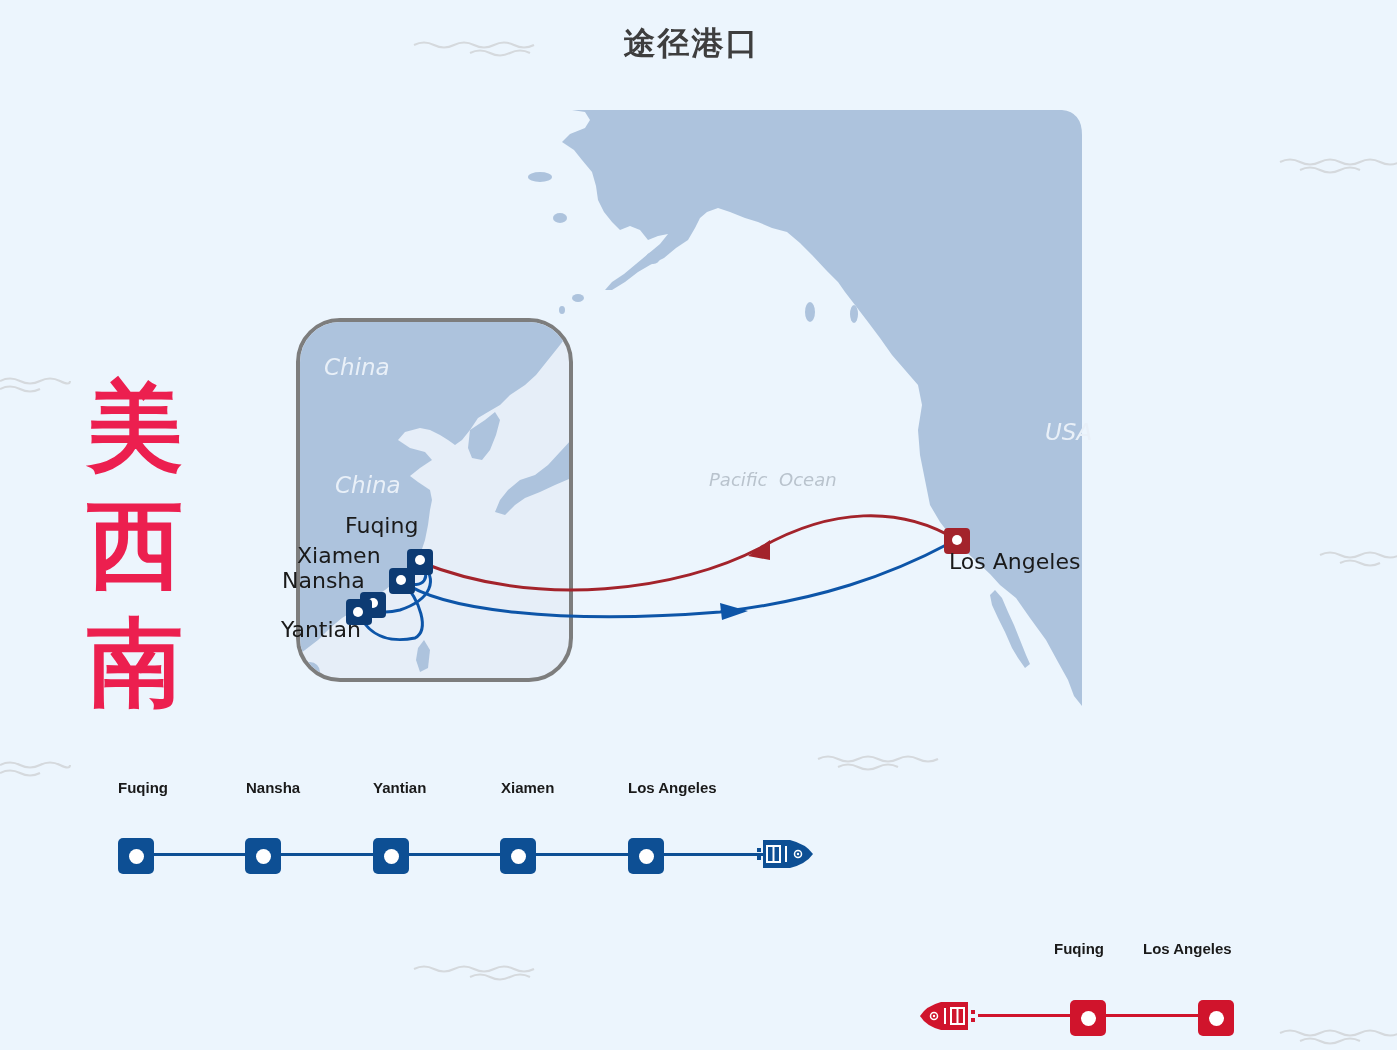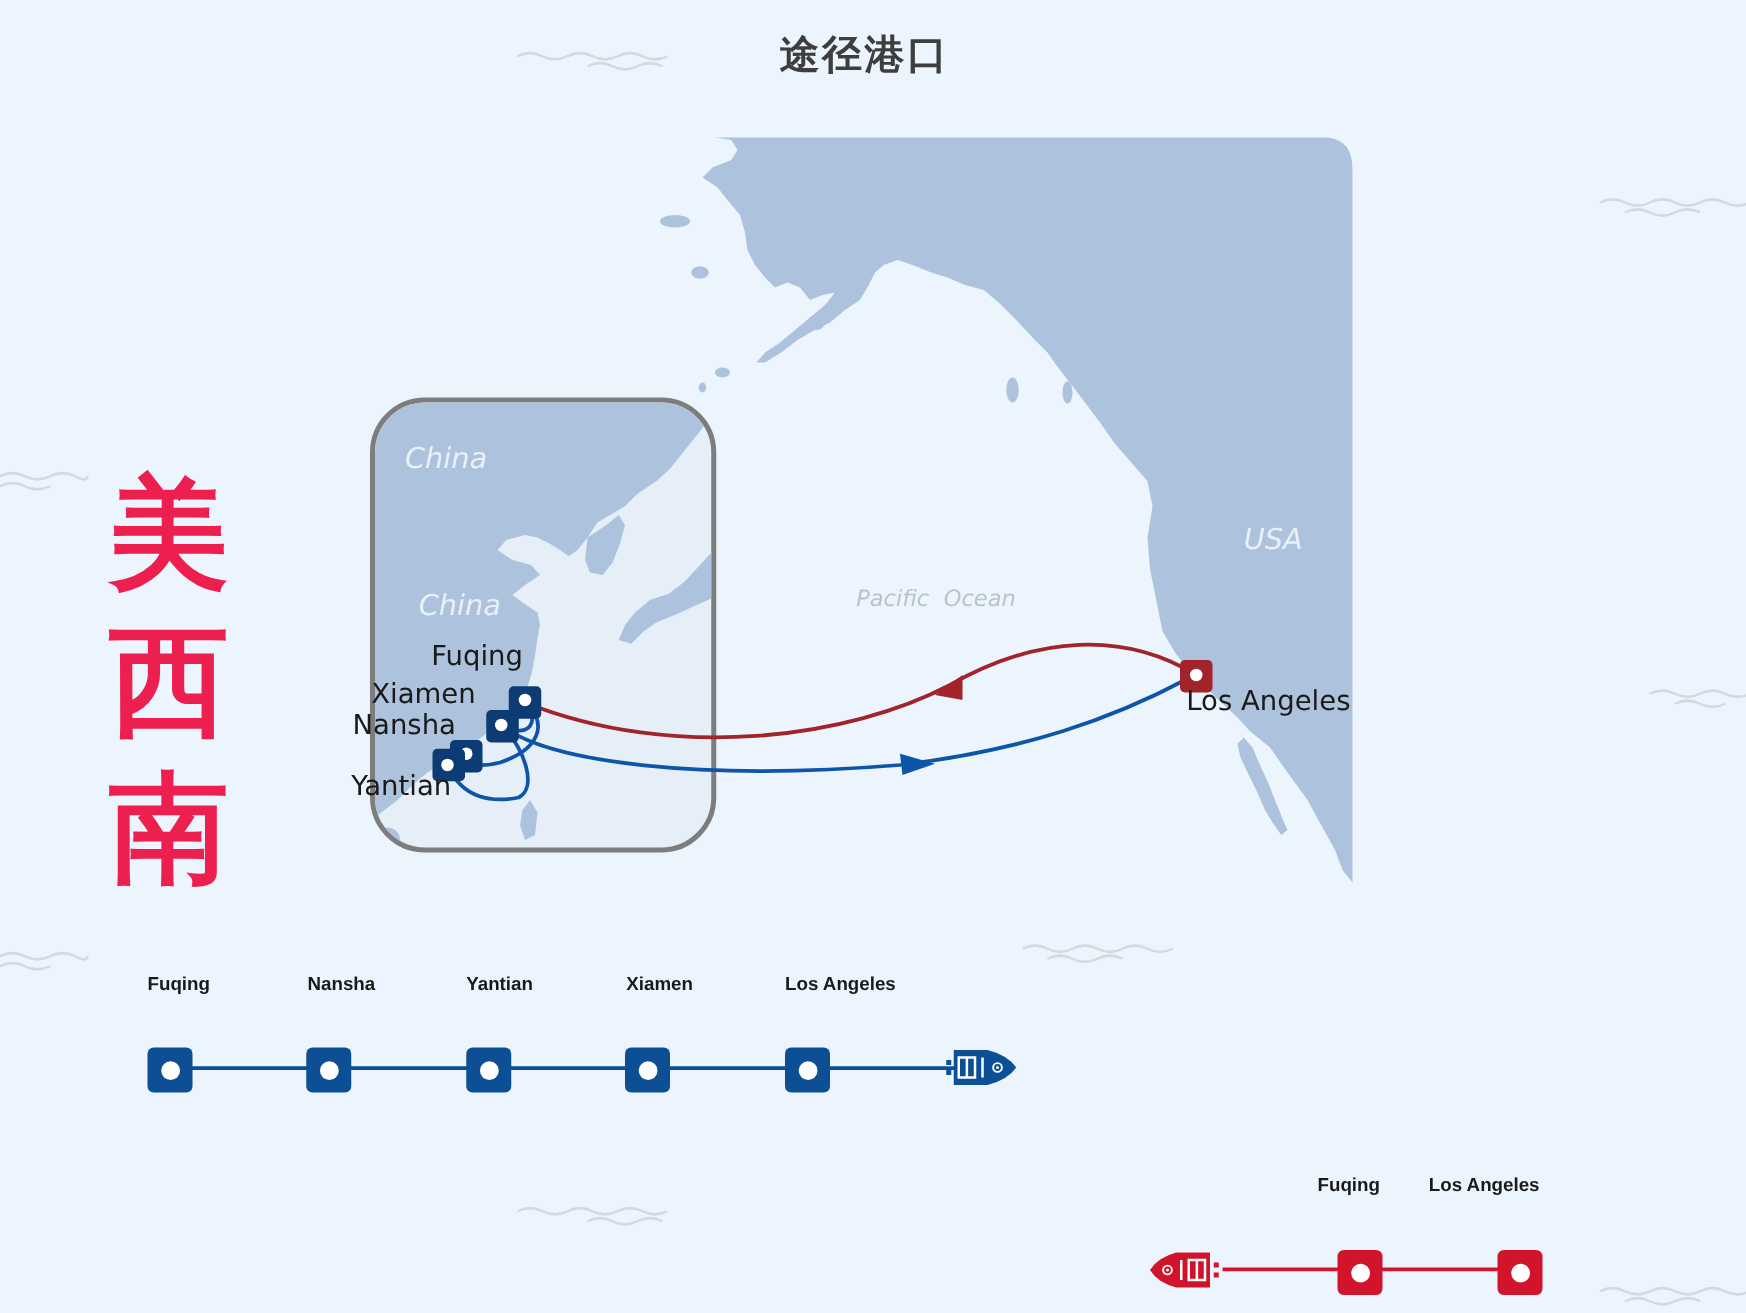--- a/index.html
+++ b/index.html
@@ -23,21 +23,21 @@
     display:block; font-family:"DejaVu Sans", sans-serif; font-weight:bold;
     font-size:96px; line-height:118px; color:#ec1f4f;
   }
   .map-svg { position:absolute; left:0; top:0; }
   .map-label {
     position:absolute; font-family:"DejaVu Sans", sans-serif; font-style:italic;
     font-size:23px; color:#e9f0f8;
   }
   .ocean-label {
     position:absolute; font-family:"DejaVu Sans", sans-serif; font-style:italic;
-    font-size:18px; color:#b9c3cd; word-spacing:6px;
+    font-size:18px; color:#b9c3cd; word-spacing:6px;margin-left:24px;
   }
   .port-label {
     position:absolute; font-family:"DejaVu Sans", sans-serif; font-size:22px; color:#1a1a1a;
   }
   .tl-label {
     position:absolute; font-family:"Liberation Sans", sans-serif; font-weight:bold;
     font-size:15px; color:#1a1a1a; white-space:nowrap;
   }
   .node {
     position:absolute; width:36px; height:36px; border-radius:5px;
@@ -149,21 +149,21 @@
     <circle cx="358" cy="612" r="5" fill="#fff"></circle>
   </g>
   <g>
     <rect x="944" y="528" width="26" height="26" rx="4" fill="#a3232b"></rect>
     <circle cx="957" cy="540" r="5" fill="#fff"></circle>
   </g>
 </svg>
 
 <div class="map-label" style="left:324px;top:354px">China</div>
 <div class="map-label" style="left:335px;top:472px">China</div>
-<div class="map-label" style="left:995px;top:419px">USA</div>
+<div class="map-label" style="left:1045px;top:419px">USA</div>
 <div class="ocean-label" style="left:685px;top:469px">Pacific  Ocean</div>
 
 <div class="port-label" style="left:345px;top:513px">Fuqing</div>
 <div class="port-label" style="left:297px;top:543px">Xiamen</div>
 <div class="port-label" style="left:282px;top:568px">Nansha</div>
 <div class="port-label" style="left:281px;top:617px">Yantian</div>
 <div class="port-label" style="left:949px;top:549px">Los Angeles</div>
 
 <div>
   <div class="tl-label" style="left:118px;top:779px">Fuqing</div>

